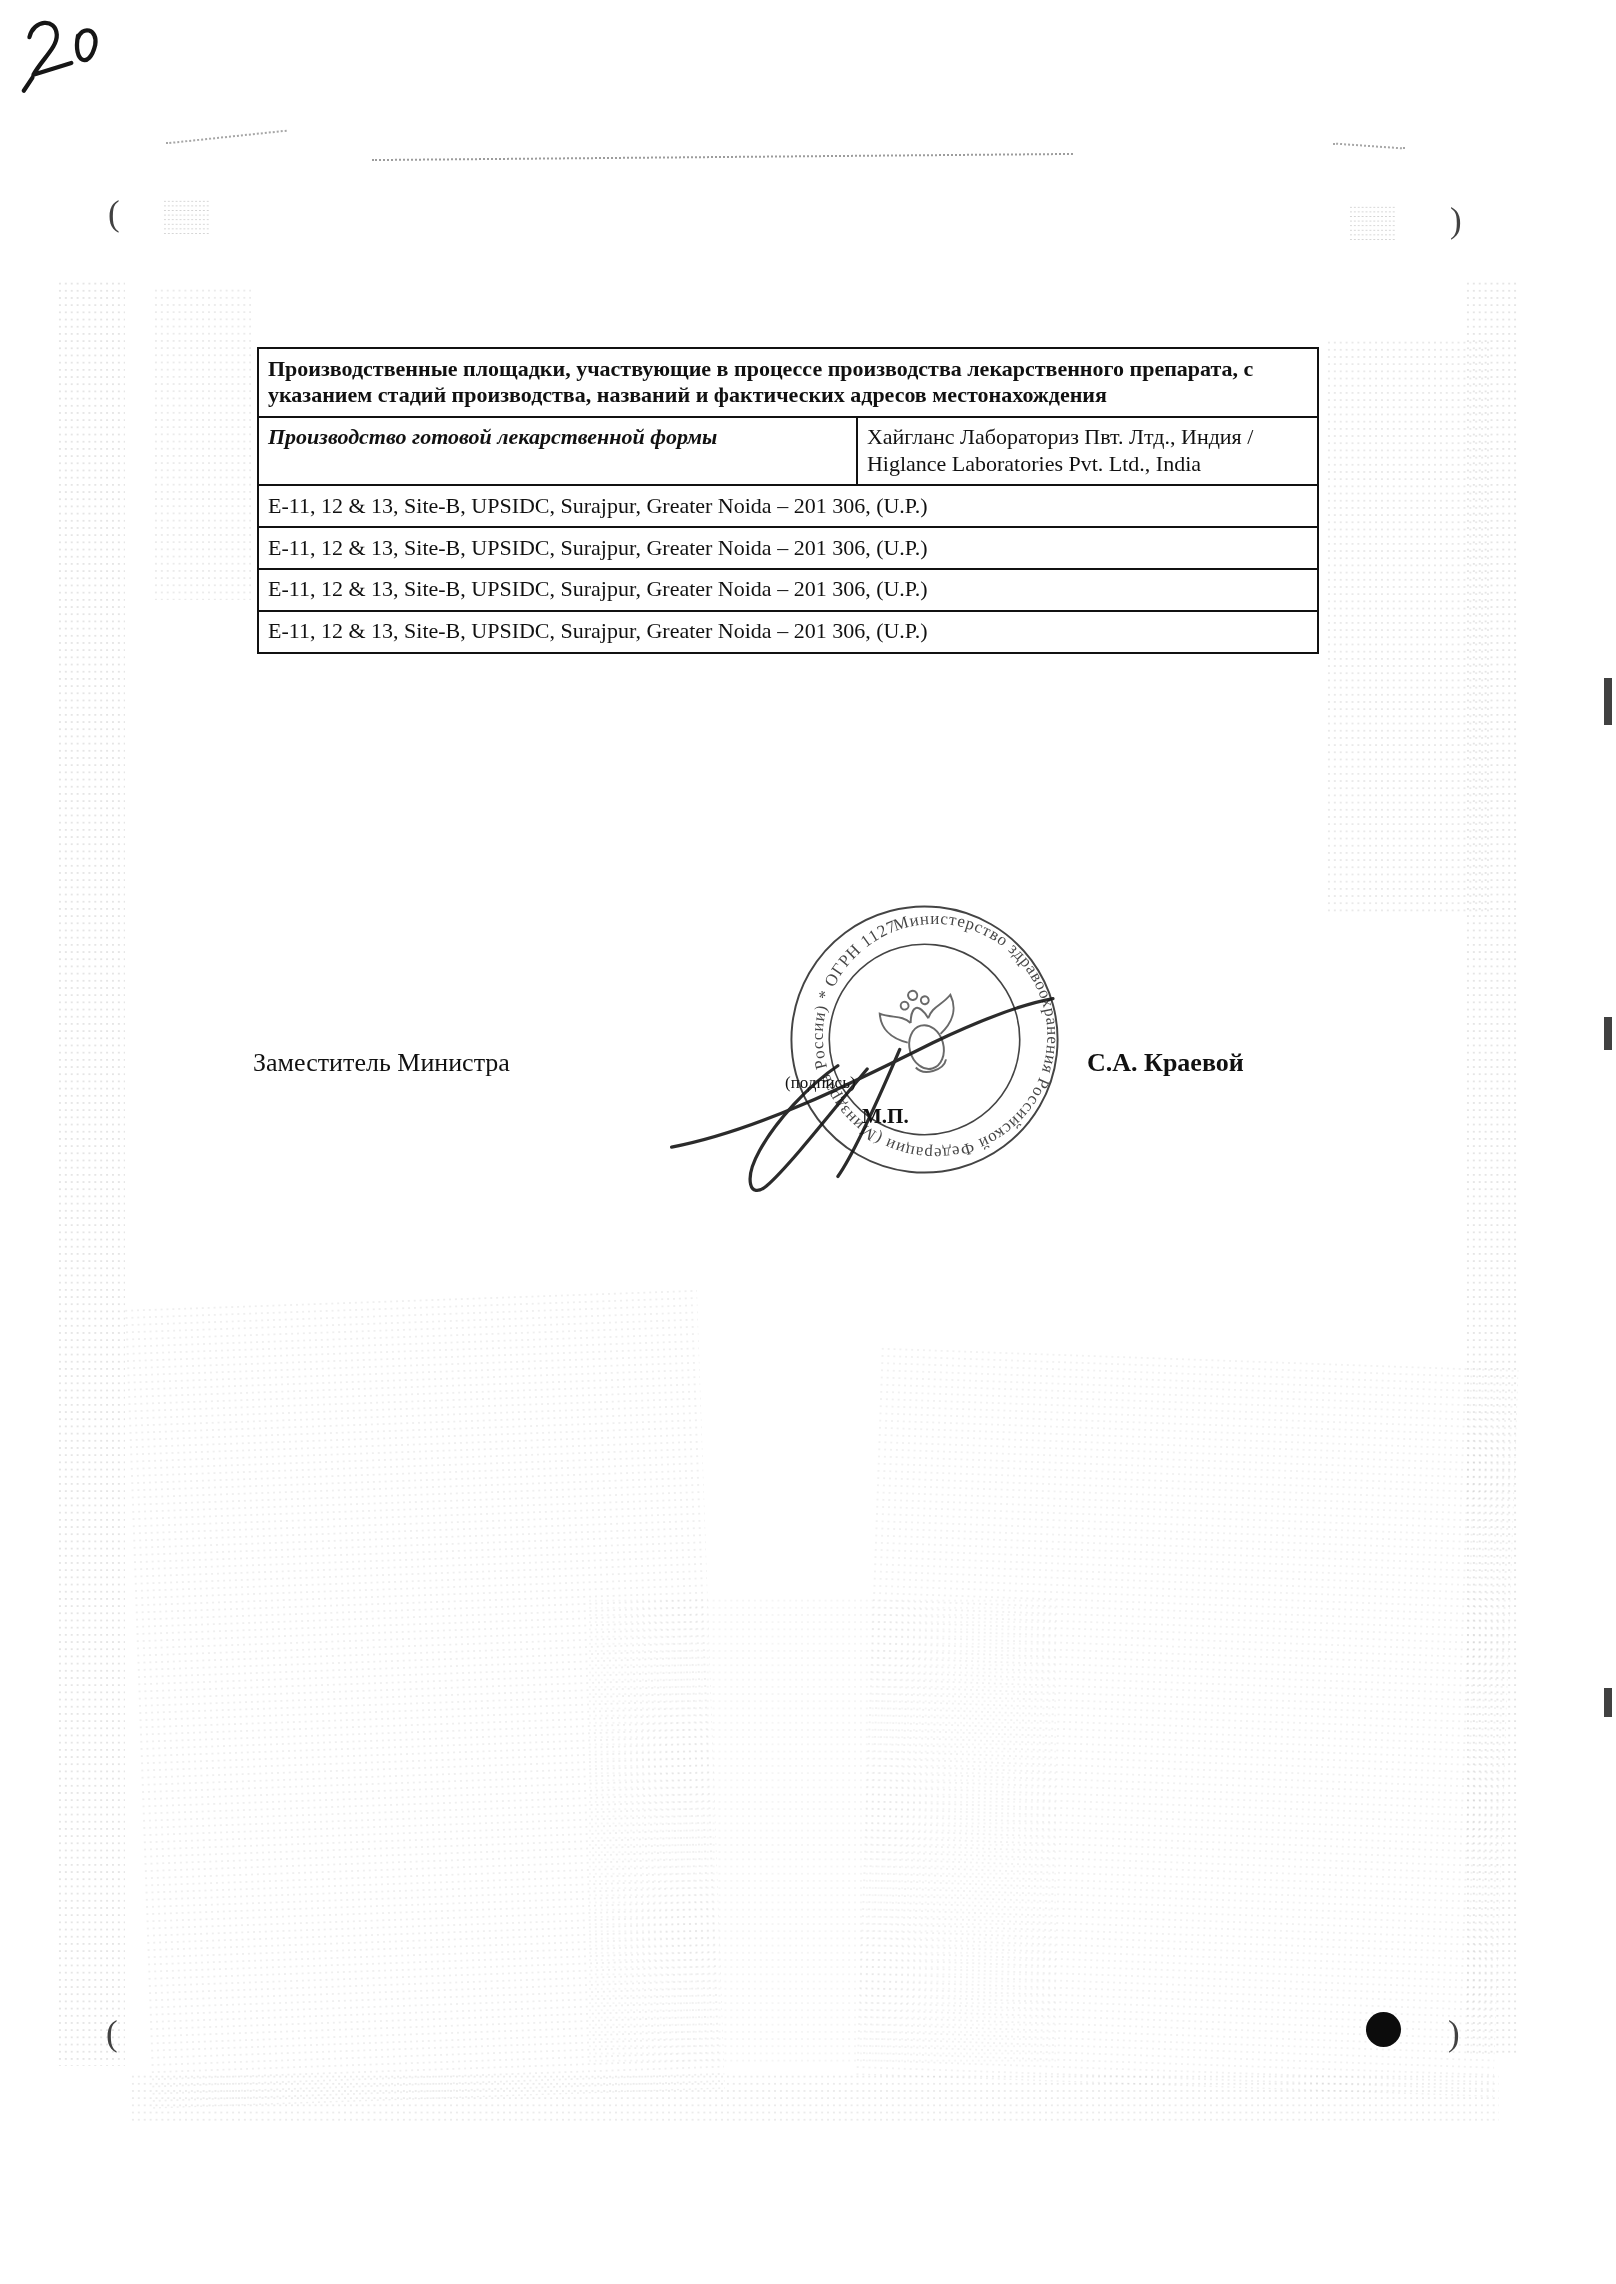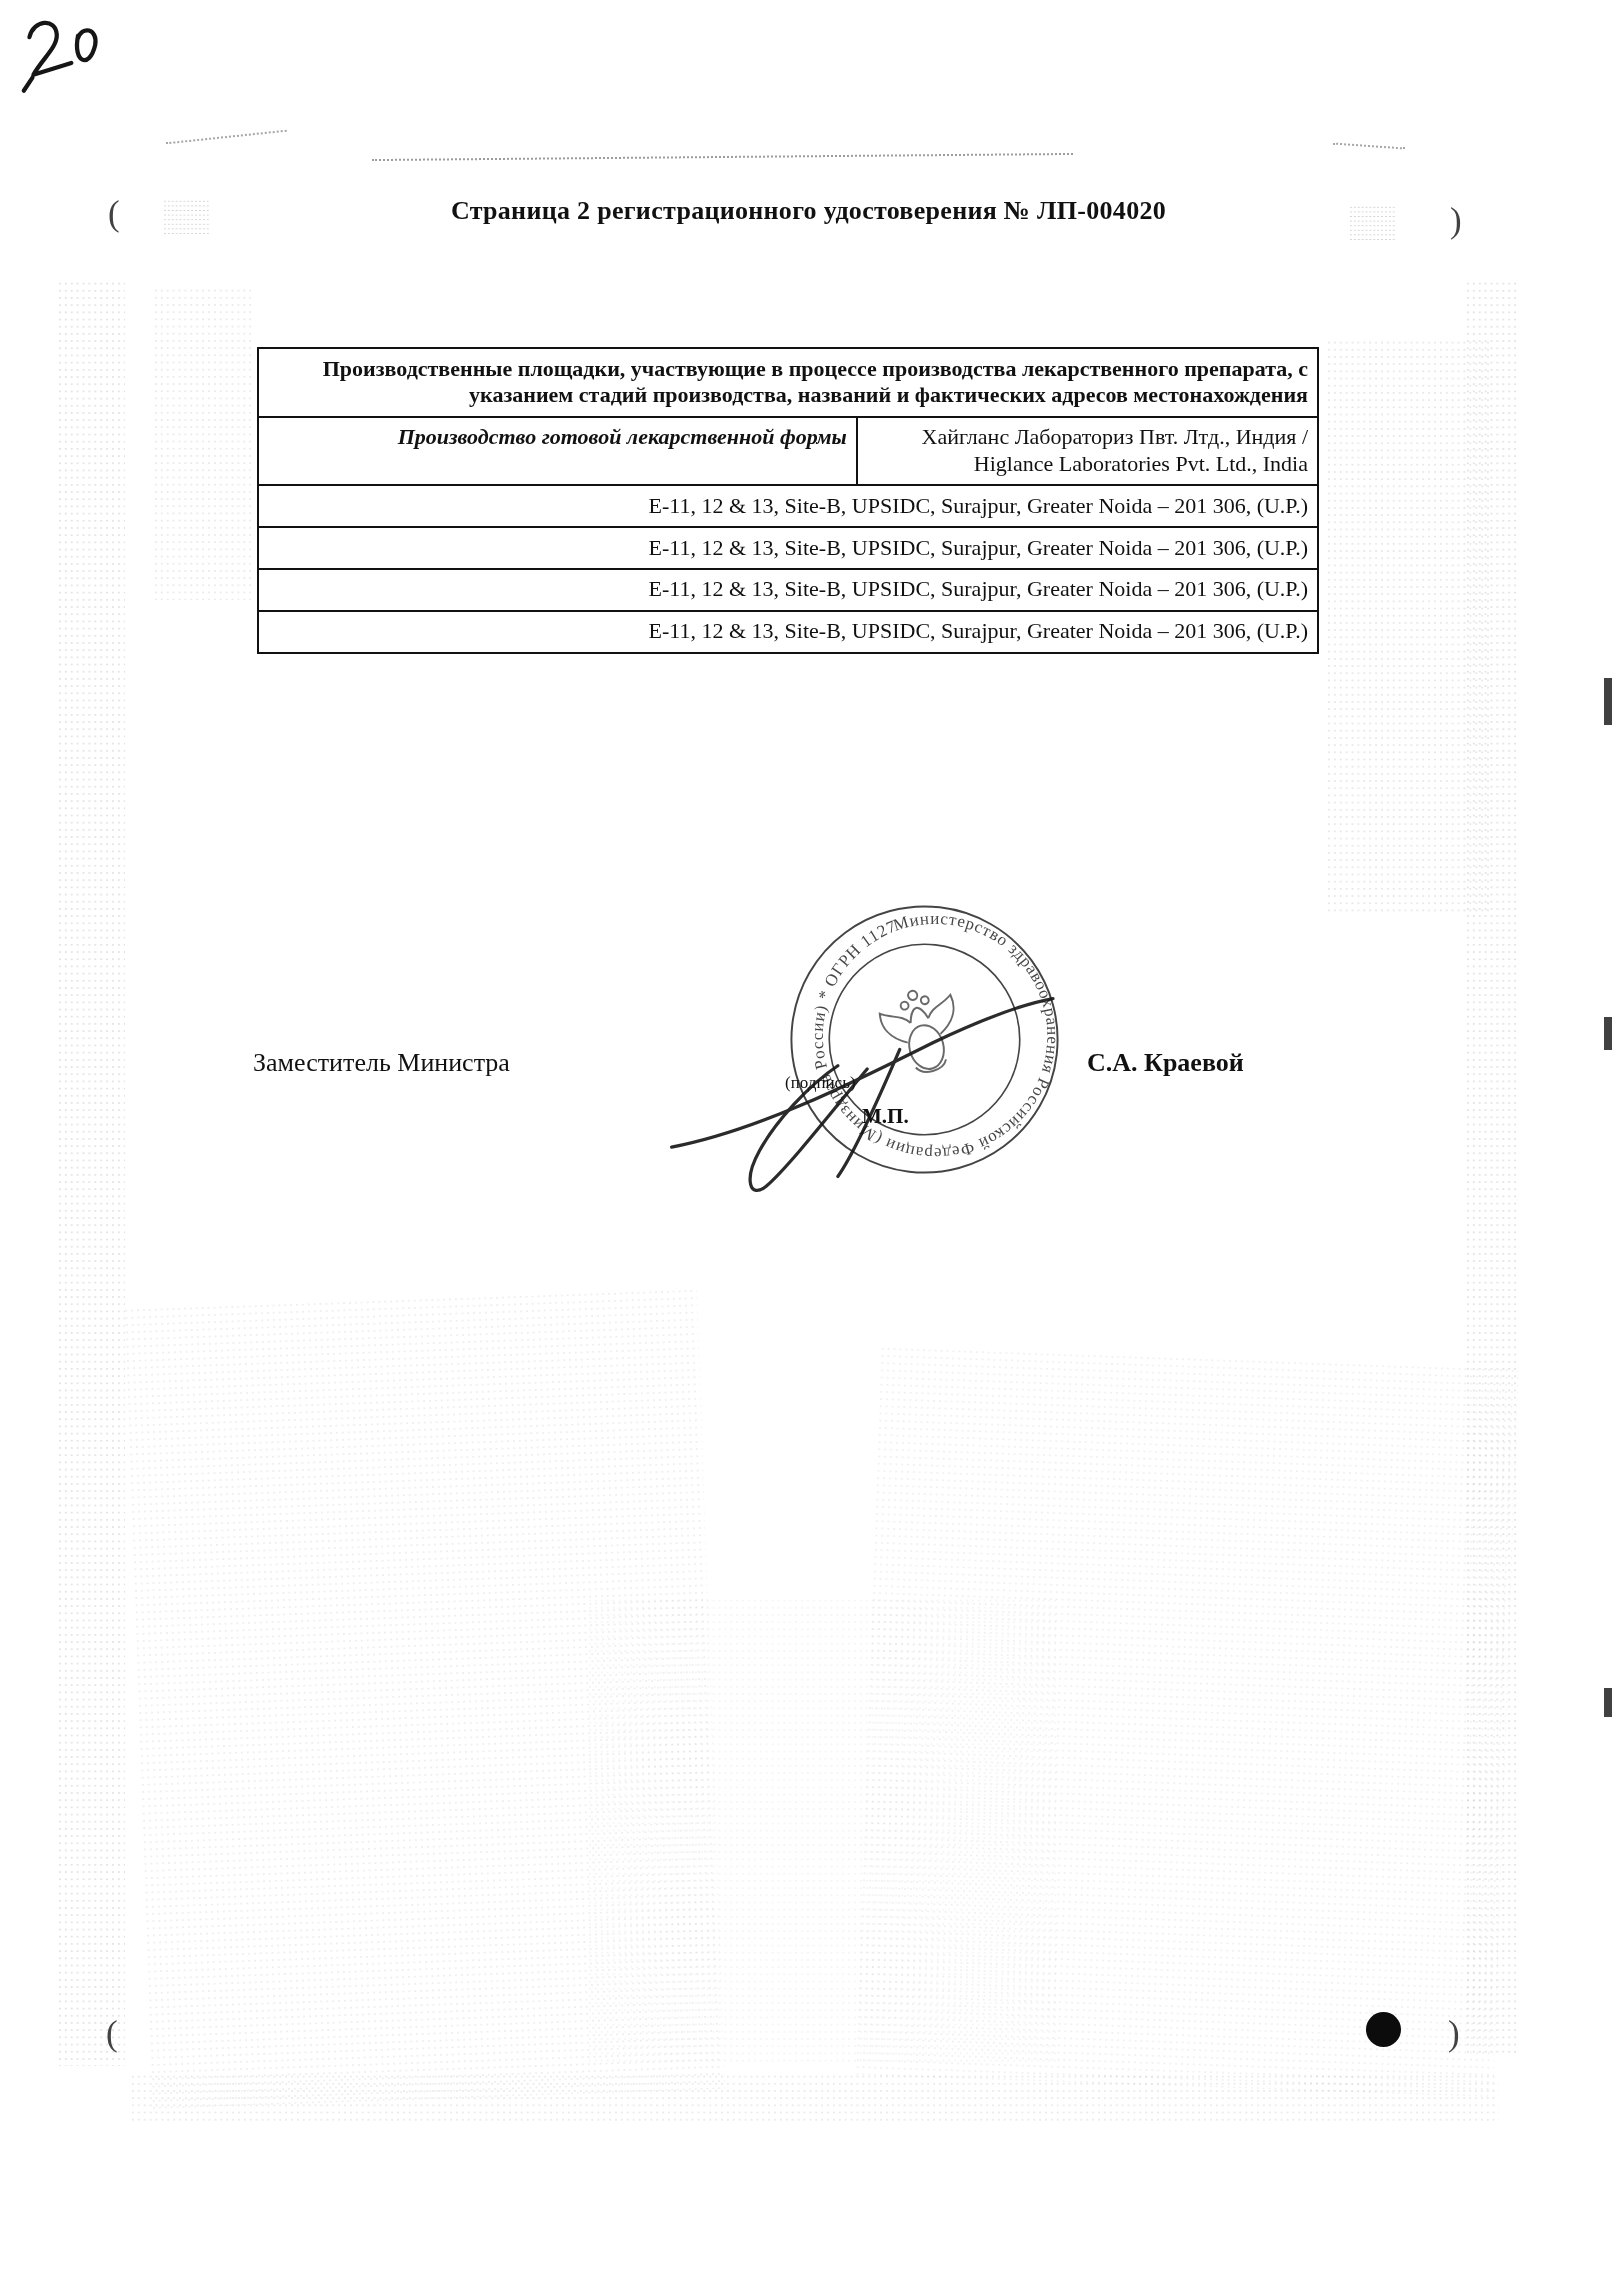--- a/index.html
+++ b/index.html
@@ -57,21 +57,20 @@
   
   .table-wrap {
     position: absolute;
     left: 257px;
     top: 347px;
     width: 1062px;
   }
   table.sites {
     border-collapse: collapse;
     width: 100%;
-    text-align: right;
   }
   table.sites td {
     border: 2px solid #111;
     padding: 6.5px 9px;
     vertical-align: top;
     font-size: 22px;
     line-height: 1.22;
   }
   td.caption {
     font-size: 23px;
@@ -184,21 +183,20 @@
   <div class="crop-mark" style="left:1448px; top:2014px;">)</div>
 
   <svg class="handwritten" viewBox="0 0 150 130">
     <g fill="none" stroke="#161616" stroke-width="6.5" stroke-linecap="round" stroke-linejoin="round">
       <path d="M 30 38 C 40 12 74 14 72 40 C 70 60 44 74 28 96 L 88 86"></path>
       <path d="M 104 46 C 90 86 114 100 128 64 C 136 40 112 30 102 52"></path>
       <path d="M 26 100 L 10 118"></path>
     </g>
   </svg>
 
-  <div class="page-header">Страница 2 регистрационного удостоверения № ЛП-004020</div>
 
   <div class="table-wrap">
     <table class="sites">
       <tbody>
           <tr>
         <td colspan="2" class="caption">Производственные площадки, участвующие в процессе производства лекарственного препарата, с указанием стадий производства, названий и фактических адресов местонахождения</td>
       </tr>
 
       <tr>
         <td class="stage">Производство готовой лекарственной формы</td>

